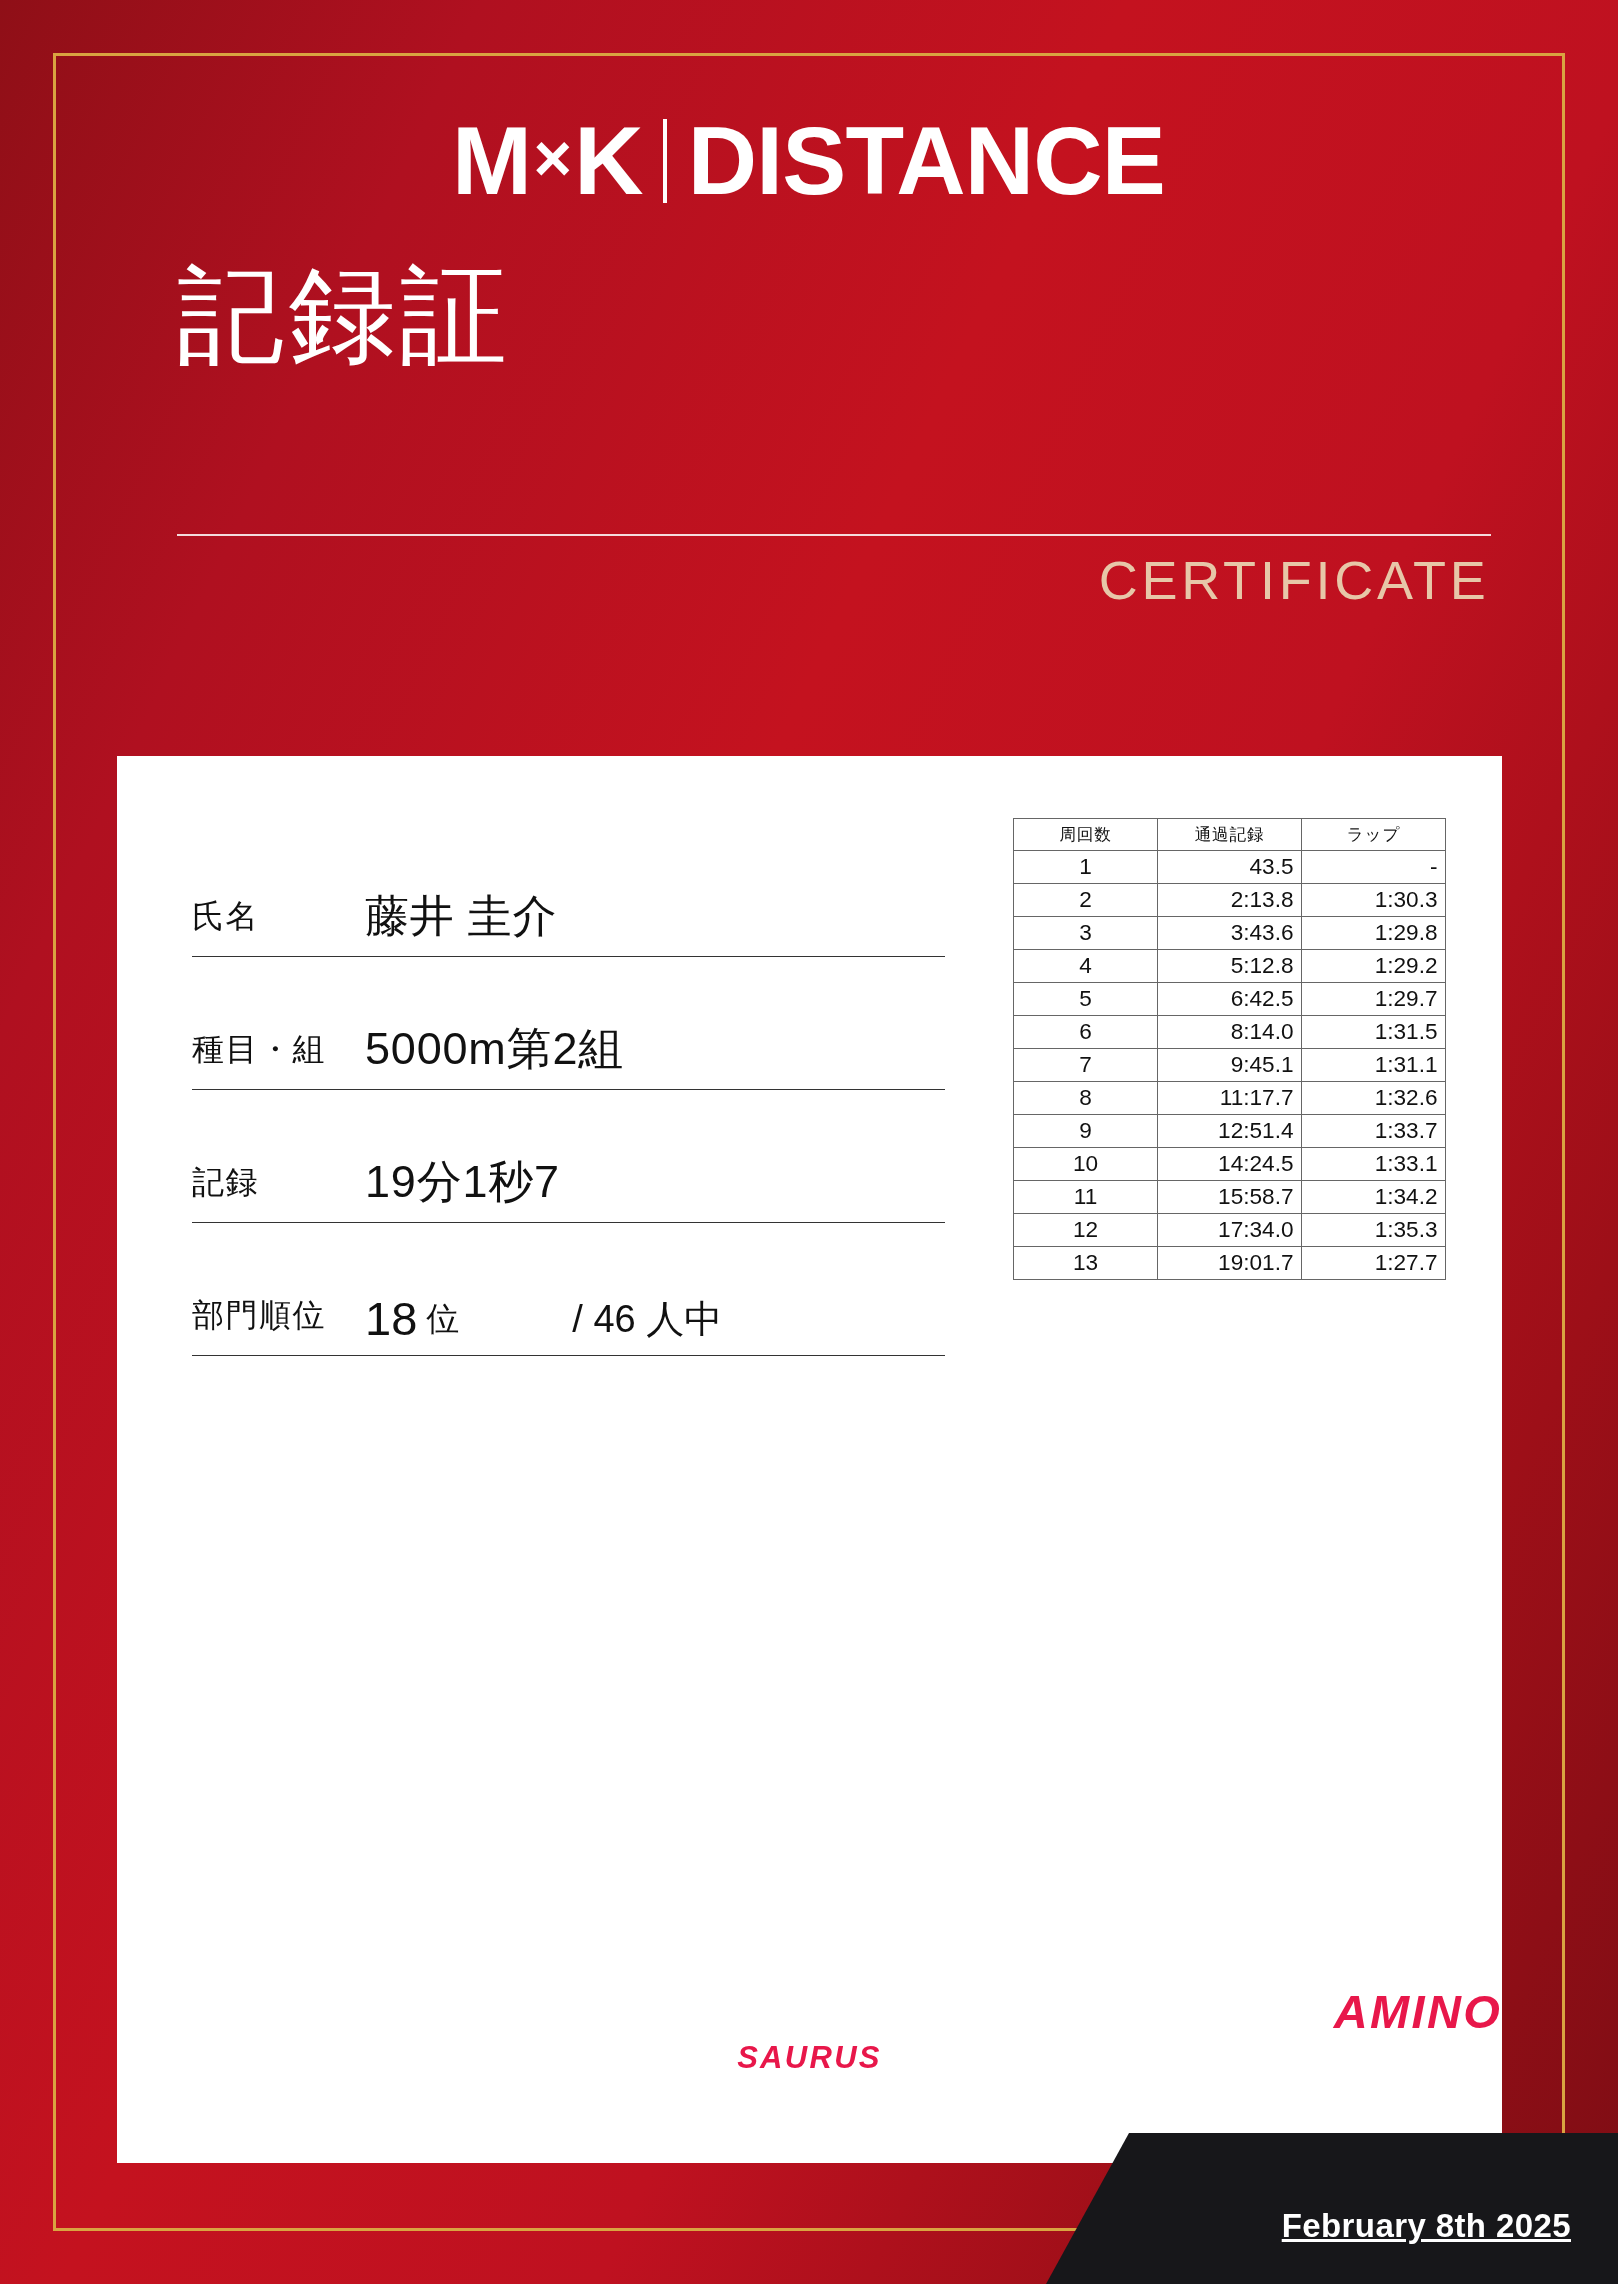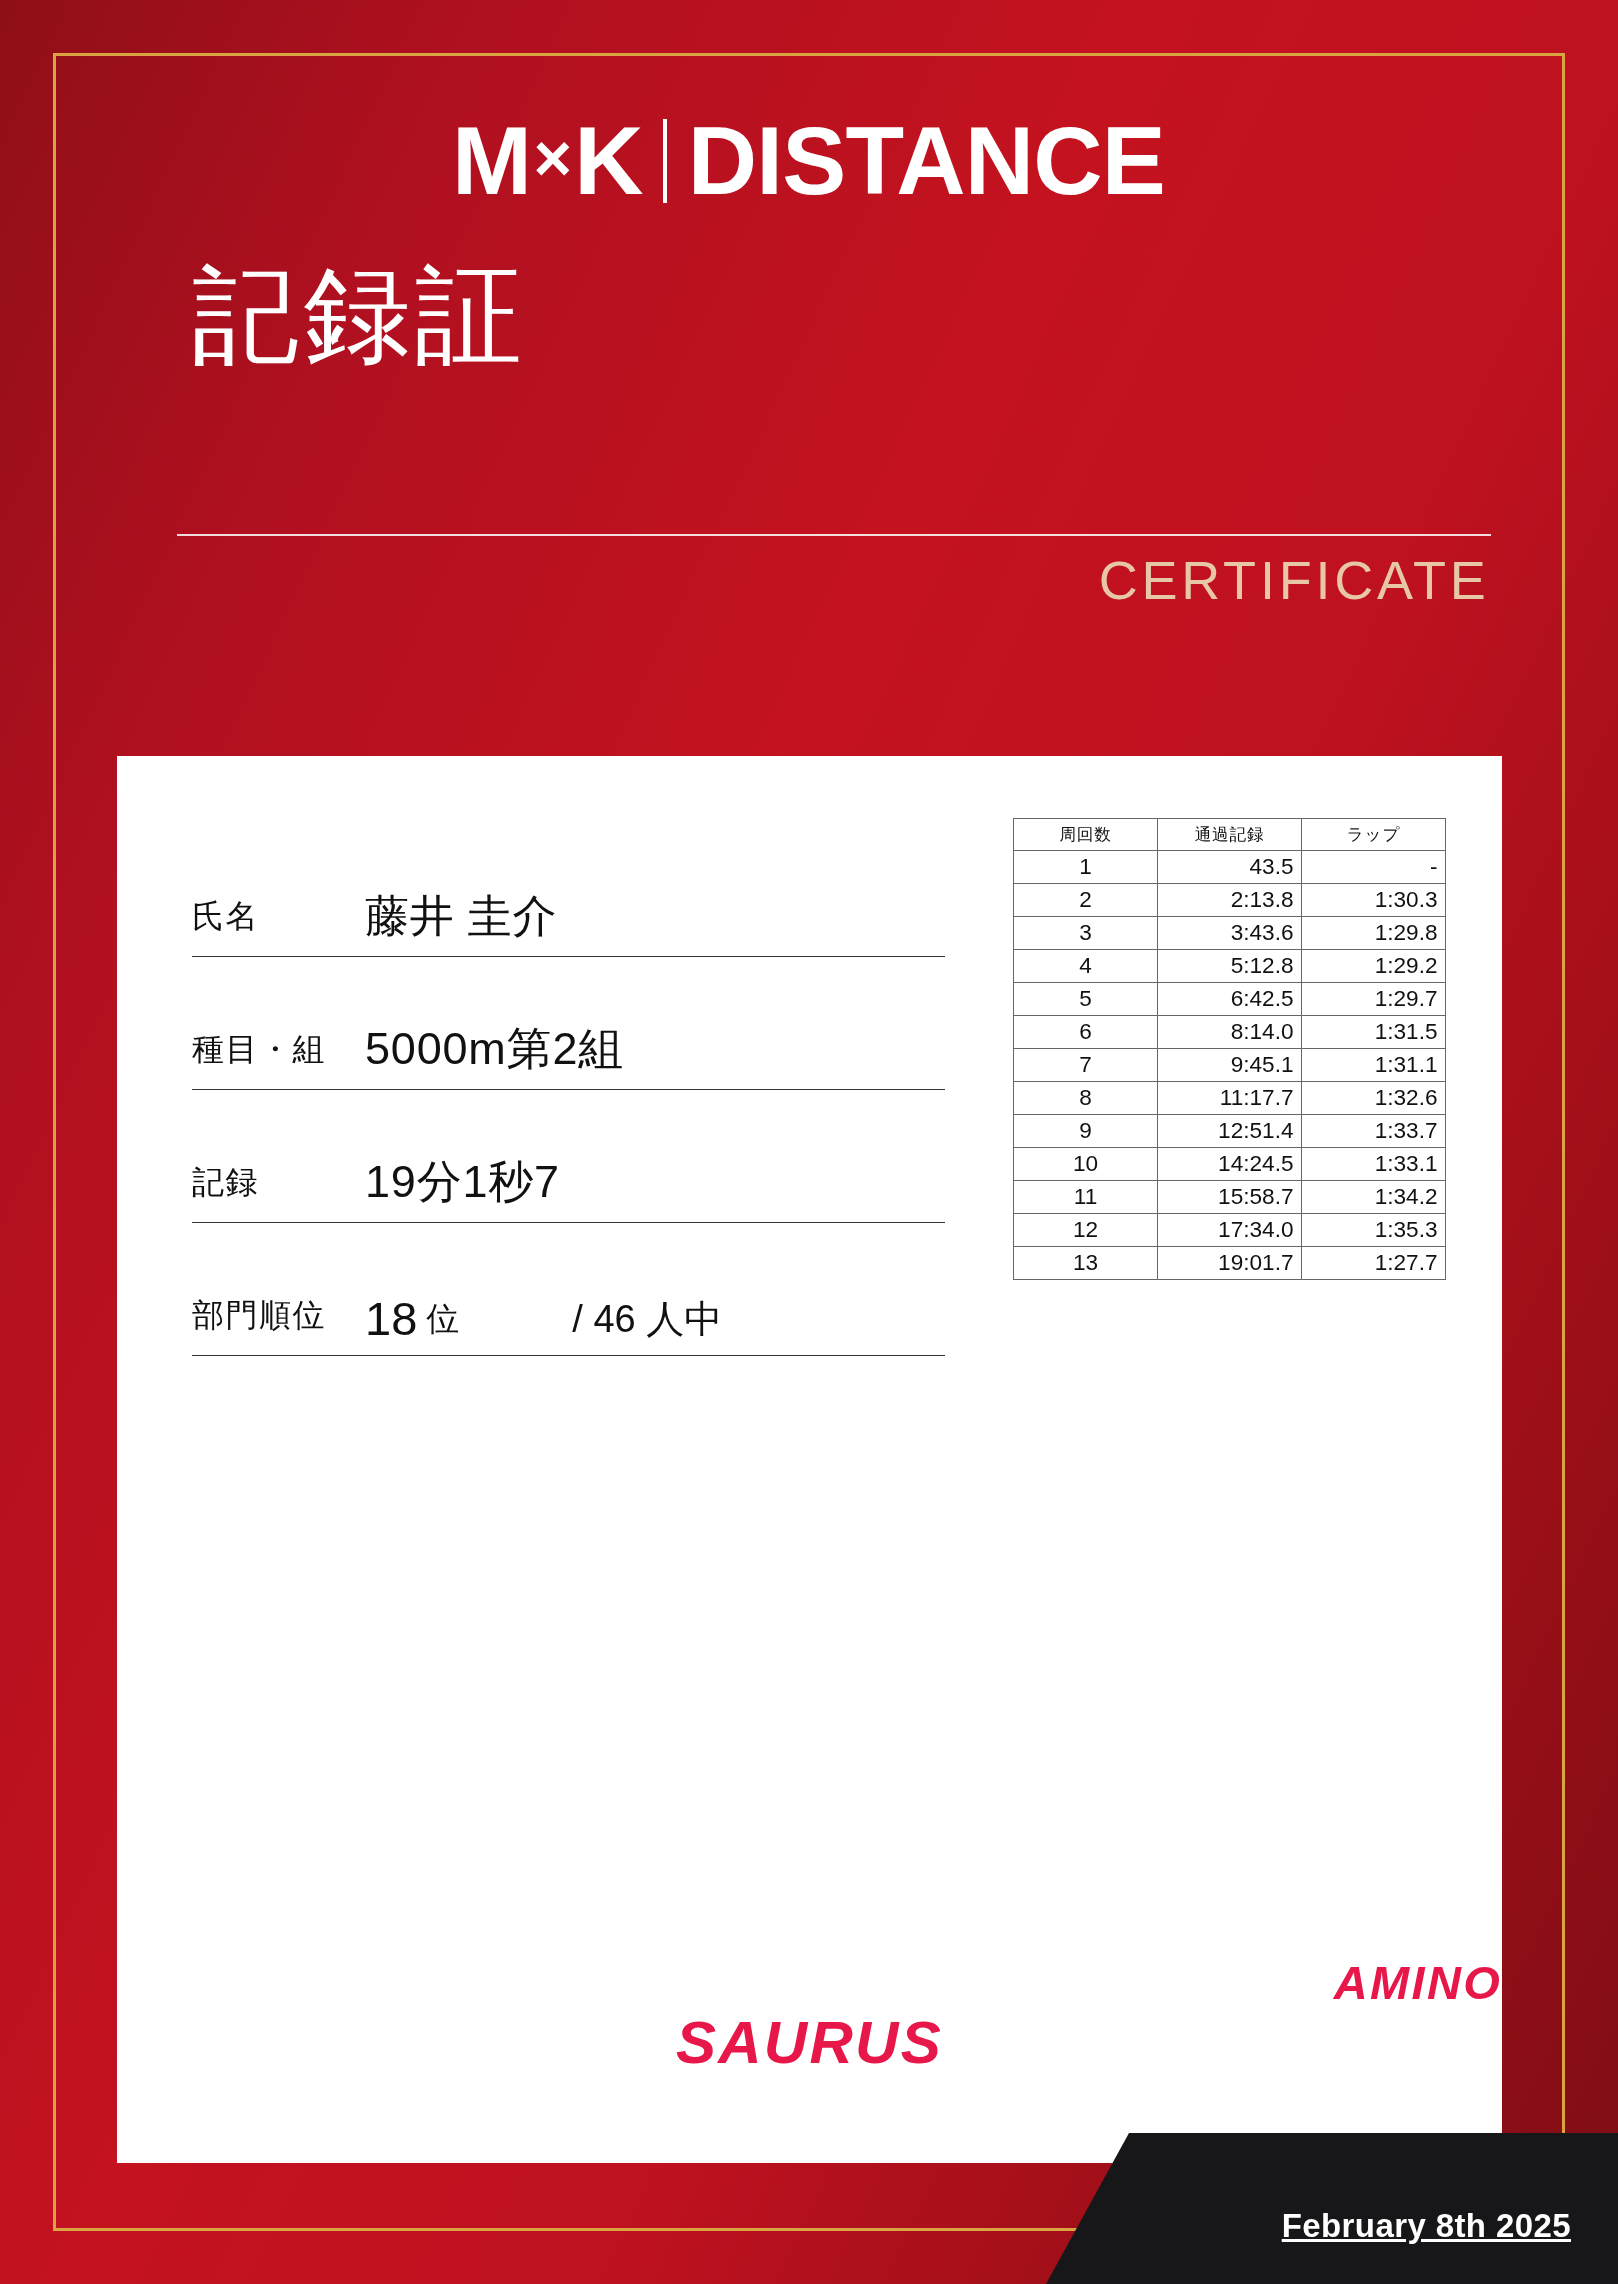--- a/index.html
+++ b/index.html
@@ -75,21 +75,21 @@
     font-weight: bold;
     letter-spacing: -0.8px;
   }
 
   .title-ja {
     color: #ffffff;
     font-family: "Liberation Serif", serif;
     font-size: 107px;
     line-height: 1.05;
     margin-top: 51px;
-    margin-left: 72px;
+    margin-left: 57px;
     letter-spacing: 4.5px;
     font-weight: normal;
   }
 
   .rule {
     position: absolute;
     left: 57px;
     right: 6px;
     top: 421px;
     height: 1.5px;
@@ -206,21 +206,21 @@
     right: 0;
     bottom: 90px;
     text-align: center;
     color: #e8174a;
     font-weight: bold;
     font-style: italic;
     letter-spacing: 2.3px;
     line-height: 1.0;
   }
   .logo .l1 { font-size: 47px; text-align: right; }
-  .logo .l2 { font-size: 60px; margin-top: 7.5px; }
+  .logo .l2 { font-size: 31px; margin-top: 7.5px; }
 
   
   .ribbon {
     position: absolute;
     right: 0;
     bottom: 0;
     width: 572px;
     height: 151px;
     background: #17171a;
     clip-path: polygon(83px 0, 572px 0, 572px 151px, 0 151px);

